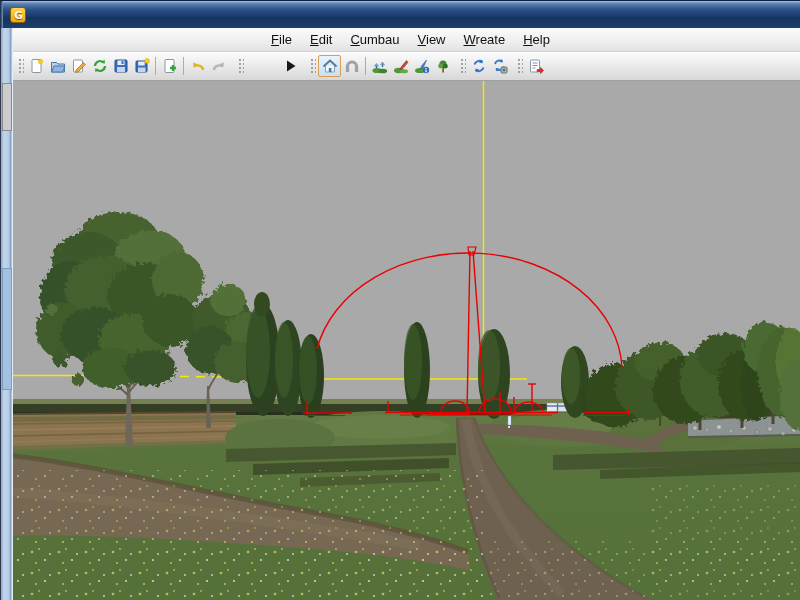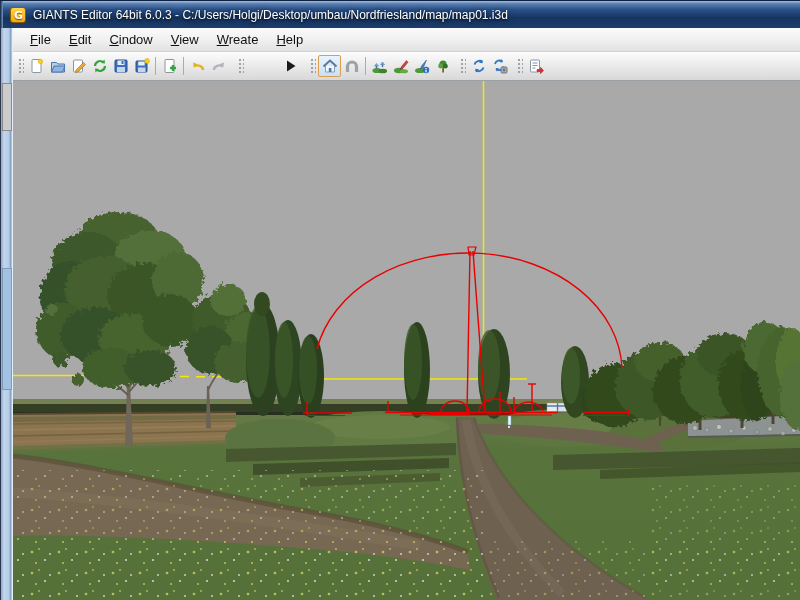--- a/index.html
+++ b/index.html
@@ -25,21 +25,21 @@
     box-sizing:border-box;border-left:1px solid #2c3850;}
   #frame-notch{position:absolute;left:1px;top:55px;width:10px;height:48px;background:#cccccc;
     border:1px solid #8a8a8a;box-sizing:border-box;}
   #frame-thumb{position:absolute;left:1px;top:240px;width:10px;height:122px;background:#a3c1e0;
     border:1px solid #7e9cba;box-sizing:border-box;}
 
   
   #menubar{position:absolute;left:13px;top:28px;width:787px;height:24px;
     background:linear-gradient(180deg,#fbfbfb,#eeeeee 60%,#e2e2e2);
     border-bottom:1px solid #d2d2d2;box-sizing:border-box;display:flex;align-items:center;
-    padding-left:8px;}
+    padding-left:8px;justify-content:center;}
   .menu-item{padding:2px 9px;font-size:13px;color:#111;cursor:default;}
   .menu-item .mn{text-decoration:underline;}
 
   
   #toolbar{position:absolute;left:13px;top:52px;width:787px;height:29px;
     background:linear-gradient(180deg,#fdfdfd,#ececec 45%,#d8d8d8);
     border-bottom:1px solid #9aa0a4;box-sizing:border-box;display:flex;align-items:center;padding-left:2px;}
   .grip{width:7px;height:18px;margin:0 2px;
     background-image:radial-gradient(circle,#9aa4ae 1px,rgba(0,0,0,0) 1.3px);
     background-size:4px 4px;background-position:1px 1px;}
@@ -57,32 +57,31 @@
 </head>
 <body>
 
 <div id="win">
 
   <div id="titlebar">
     <div class="corner"></div>
     <div id="app-icon">
         <span>G</span>
       </div>
-    <div id="title-text">GIANTS Editor 64bit 6.0.3 - C:/Users/Holgi/Desktop/umbau/Nordfriesland/map/map01.i3d</div>
   </div>
 
   <div id="frame-left">
     <div id="frame-notch"></div>
     <div id="frame-thumb"></div>
   </div>
 
   <div id="menubar">
     <div class="menu-item"><span class="mn">F</span><span>ile</span></div>
     <div class="menu-item"><span class="mn">E</span><span>dit</span></div>
-    <div class="menu-item"><span class="mn">C</span><span>indow</span></div>
+    <div class="menu-item"><span class="mn">C</span><span>umbau</span></div>
     <div class="menu-item"><span class="mn">V</span><span>iew</span></div>
     <div class="menu-item"><span class="mn">W</span><span>reate</span></div>
     <div class="menu-item"><span class="mn">H</span><span>elp</span></div>
   </div>
 
   <div id="toolbar">
     <div class="grip"></div>
 
     <div class="tbtn">
         <svg viewBox="0 0 16 16">

